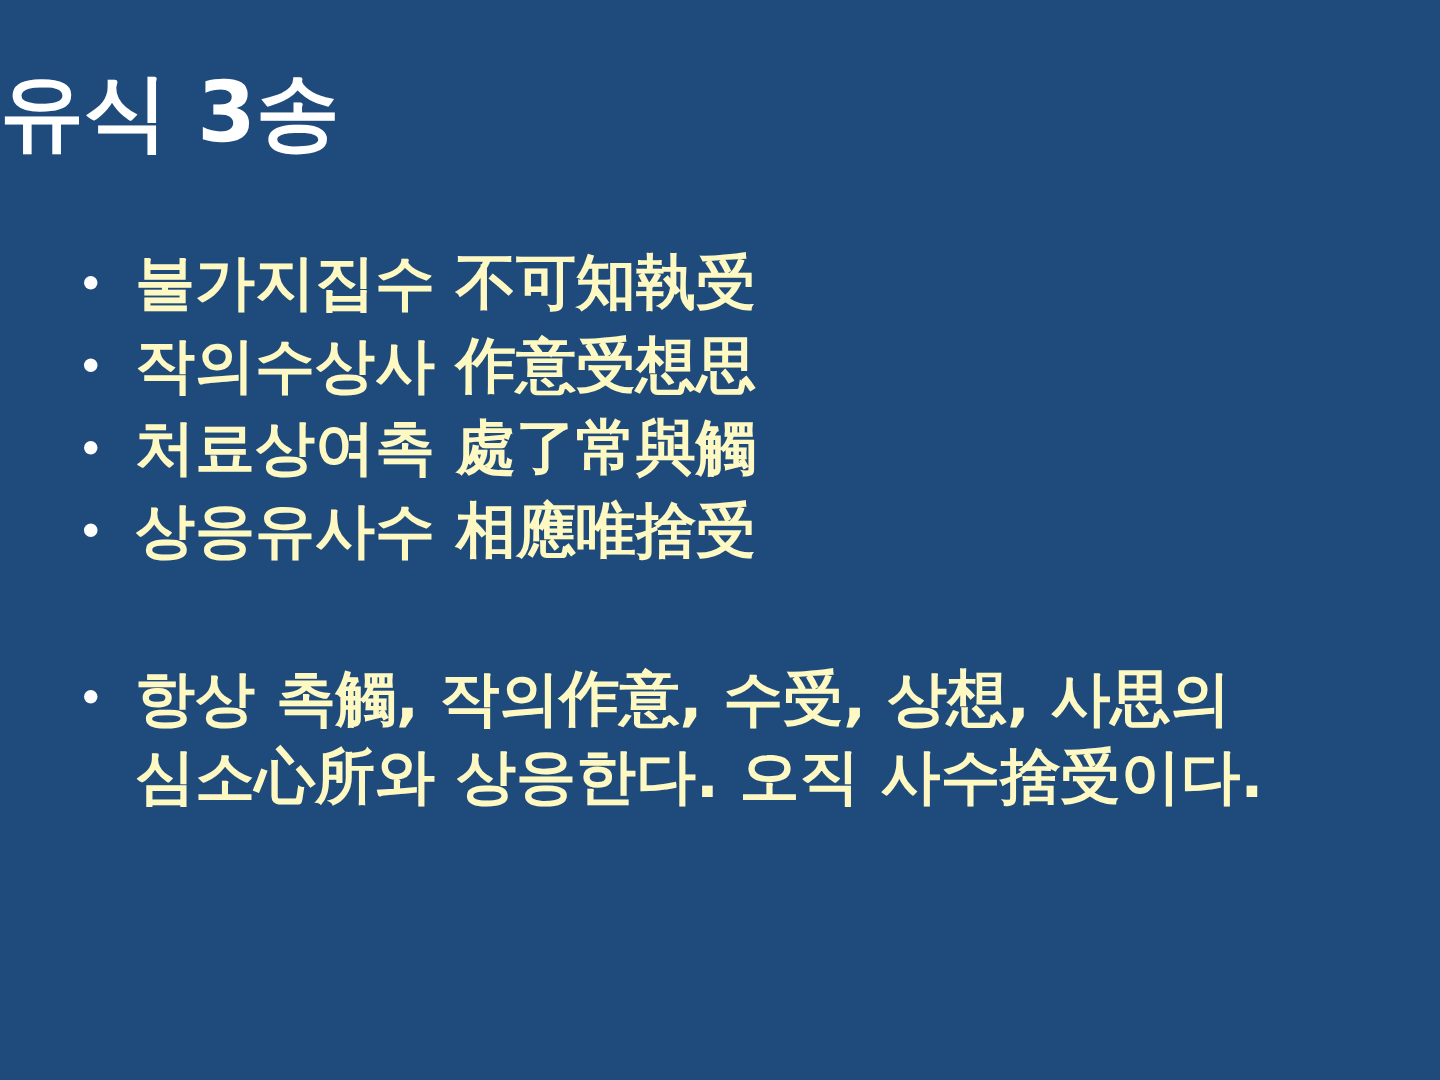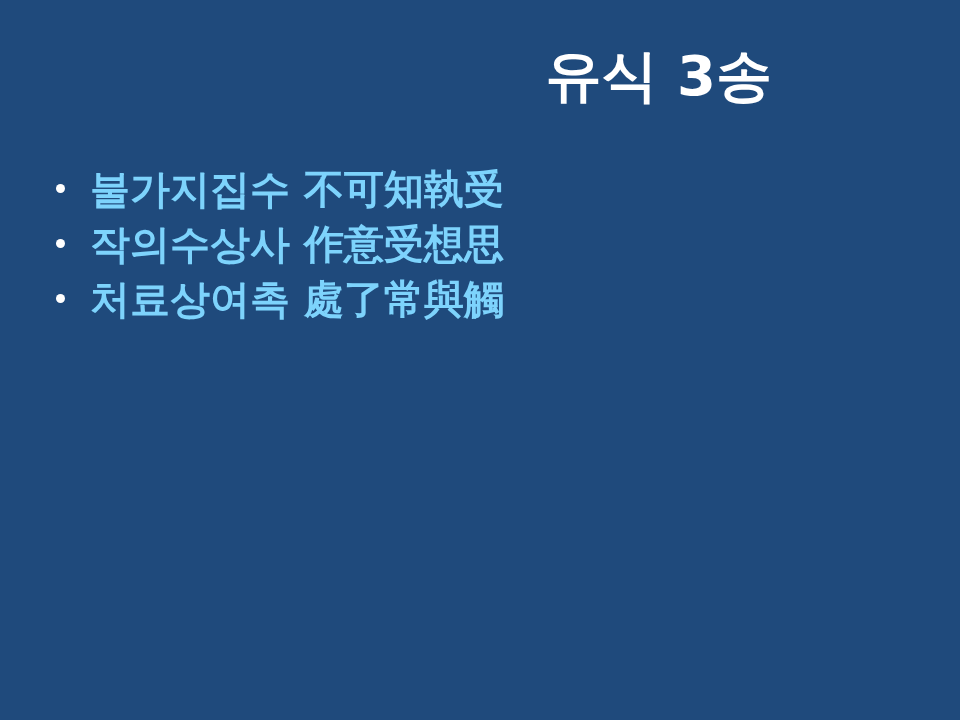--- a/index.html
+++ b/index.html
@@ -21,21 +21,21 @@
     background: #1f4a7c;
     box-sizing: border-box;
   }
 
   
   #slide-title {
     position: absolute;
     left: 0;
     top: 44px;
     width: 772px;
-    text-align: right;
+    text-align: left;
     color: #ffffff;
     font-size: 56px;
     font-weight: bold;
     line-height: 1.15;
     letter-spacing: 0px;
     white-space: pre;
   }
 
   
   #body-content {
@@ -46,21 +46,21 @@
   }
 
   .bullet-group {
     margin: 0;
     padding: 0;
     list-style: none;
   }
 
   .bullet-item {
     position: relative;
-    color: #7dd3fc;
+    color: #fef9c3;
     font-size: 40px;
     font-weight: bold;
     line-height: 55px;
     padding-left: 44px;
     margin: 0;
     word-break: keep-all;
     white-space: normal;
   }
 
   .bullet-item > .bullet-dot {
@@ -107,21 +107,29 @@
         <span class="bullet-text">불가지집수 不可知執受</span>
       </li>
       <li class="bullet-item">
         <span class="bullet-dot"></span>
         <span class="bullet-text">작의수상사 作意受想思</span>
       </li>
       <li class="bullet-item">
         <span class="bullet-dot"></span>
         <span class="bullet-text">처료상여촉 處了常與觸</span>
       </li>
+      <li class="bullet-item">
+        <span class="bullet-dot"></span>
+        <span class="bullet-text">상응유사수 相應唯捨受</span>
+      </li>
     </ul>
 
     <div id="group-gap"></div>
 
     <ul id="bullet-group-2" class="bullet-group">
+      <li class="bullet-item">
+        <span class="bullet-dot"></span>
+        <span class="bullet-text">항상 촉觸, 작의作意, 수受, 상想, 사思의 심소心所와 상응한다. 오직 사수捨受이다.</span>
+      </li>
     </ul>
 
   </div>
 </div>
 
 </body></html>

